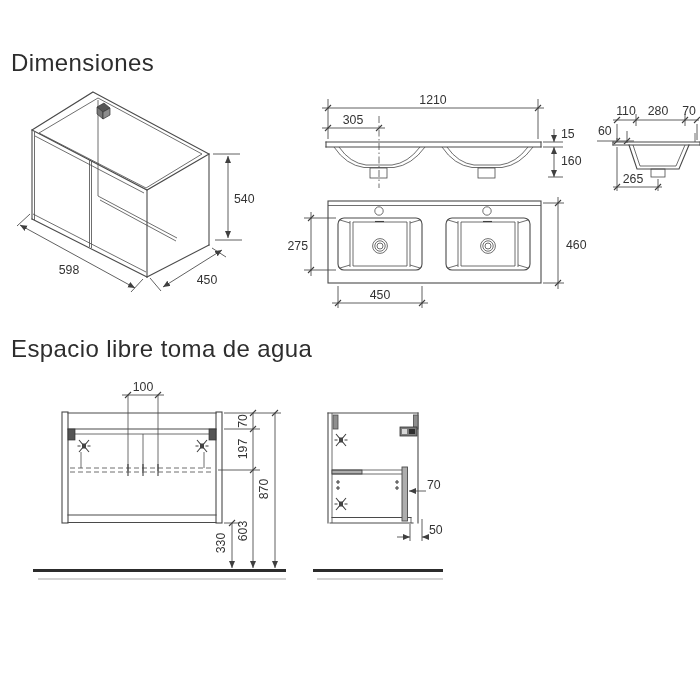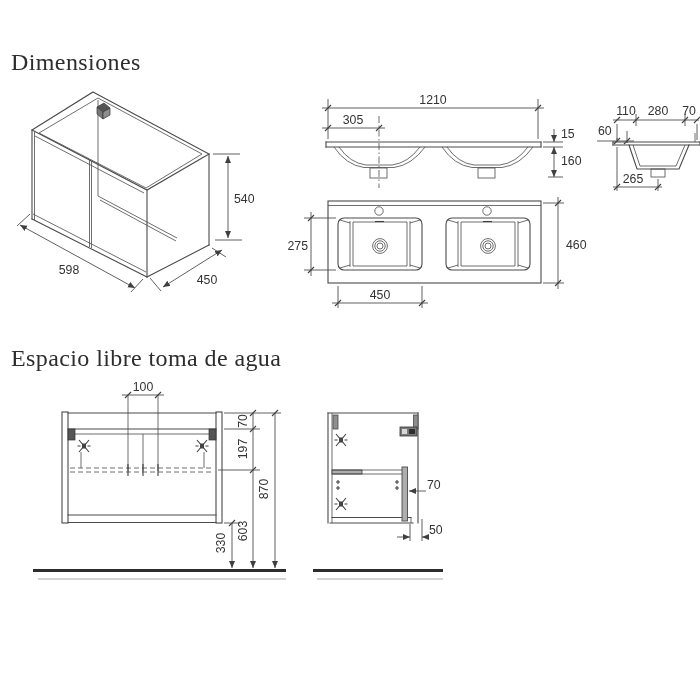--- a/index.html
+++ b/index.html
@@ -1,21 +1,21 @@
 <!DOCTYPE html>
 <html><head>
 <meta charset="utf-8">
 <style>
   html,body{margin:0;padding:0;background:#fff;}
   #canvas{position:relative;width:700px;height:700px;background:#ffffff;overflow:hidden;
           font-family:"Liberation Sans", sans-serif;}
   .title{position:absolute;left:11px;font-size:24px;color:#2d2d2d;letter-spacing:.4px;
-         font-family:Liberation Serif, serif;font-weight:400;}
+         font-family:Liberation Sans, sans-serif;font-weight:400;}
   #t1{top:49px;}
-  #t2{top:345px;}
+  #t2{top:335px;}
   svg{position:absolute;left:0;top:0;}
   .s  {stroke:#4a4a4a;stroke-width:1.1;fill:none;stroke-linecap:square;}
   .s2 {stroke:#4a4a4a;stroke-width:0.8;fill:none;}
   .d  {stroke:#4f4f4f;stroke-width:0.9;fill:none;}
   .tk {stroke:#3f3f3f;stroke-width:1.1;fill:none;}
   .dash {stroke-dasharray:5 3;}
   .cdash{stroke-dasharray:7 2.5 1.5 2.5;}
   .lbl{font-family:"Liberation Sans", sans-serif;font-size:12.3px;fill:#333;}
   .mid{text-anchor:middle;}
   .end{text-anchor:end;}

